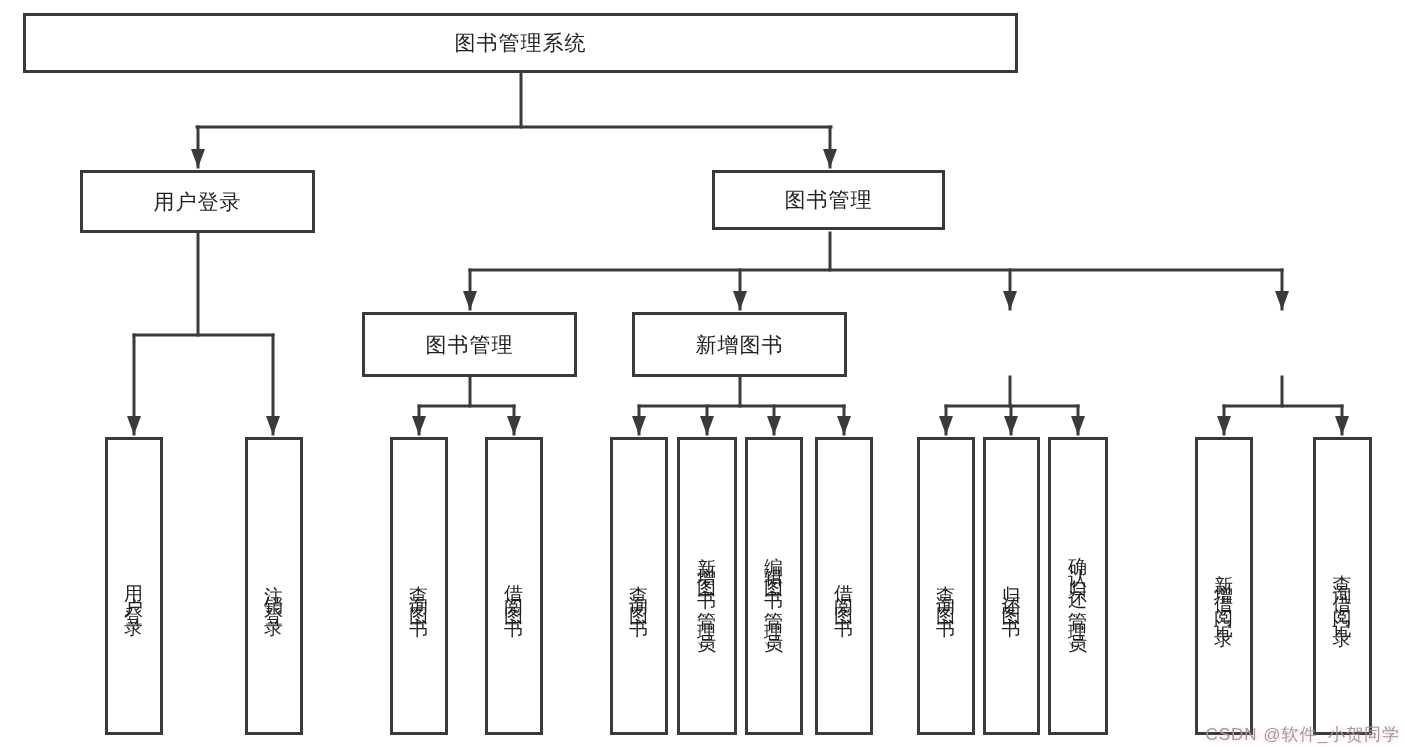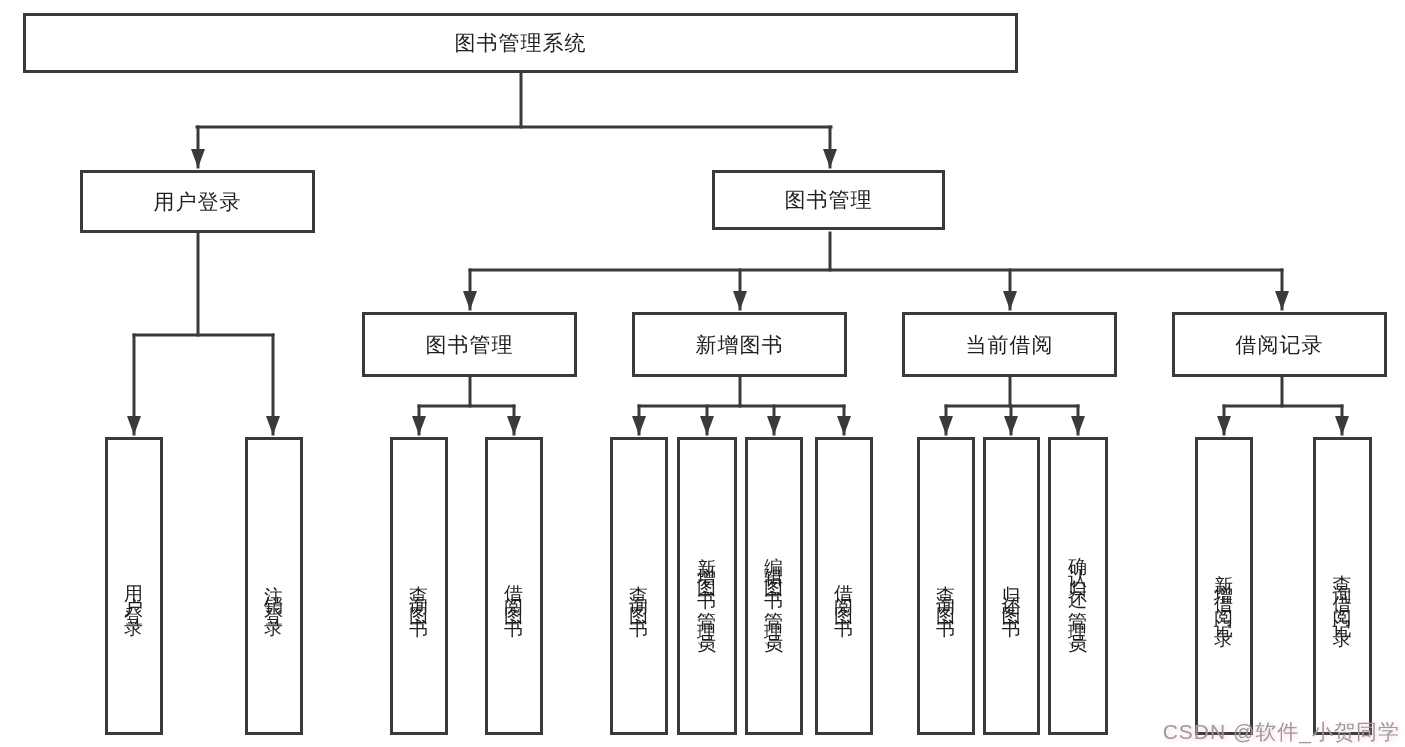--- a/index.html
+++ b/index.html
@@ -40,21 +40,21 @@
     line-height: 1;
     letter-spacing: 11px;
     margin-bottom: -11px;
     white-space: nowrap;
   }
   .watermark {
     position: absolute;
     right: 5px;
     bottom: 1px;
     z-index: 3;
-    font-size: 21px;
+    font-size: 17px;
     color: #9b9b9b;
     letter-spacing: 1px;
     text-shadow: 2px 1px 5px rgba(246, 120, 154, 0.35);
     white-space: nowrap;
   }
 </style>
 </head>
 <body>
 
 <div class="canvas">
@@ -119,26 +119,20 @@
   <div class="node" style="left:712px; top:170px; width:233px; height:60px;">
     <span class="hlabel">图书管理</span>
   </div>
 
   <div class="node" style="left:362px; top:312px; width:215px; height:65px;">
     <span class="hlabel">图书管理</span>
   </div>
   <div class="node" style="left:632px; top:312px; width:215px; height:65px;">
     <span class="hlabel">新增图书</span>
   </div>
-  <div class="node" style="left:902px; top:312px; width:215px; height:65px;">
-    <span class="hlabel">当前借阅</span>
-  </div>
-  <div class="node" style="left:1172px; top:312px; width:215px; height:65px;">
-    <span class="hlabel">借阅记录</span>
-  </div>
 
   <div class="node leaf" style="left:105px; top:437px; width:58px; height:298px;">
     <span class="vlabel">用户登录</span>
   </div>
   <div class="node leaf" style="left:245px; top:437px; width:58px; height:298px;">
     <span class="vlabel">注销登录</span>
   </div>
 
   <div class="node leaf" style="left:390px; top:437px; width:58px; height:298px;">
     <span class="vlabel">查询图书</span>

